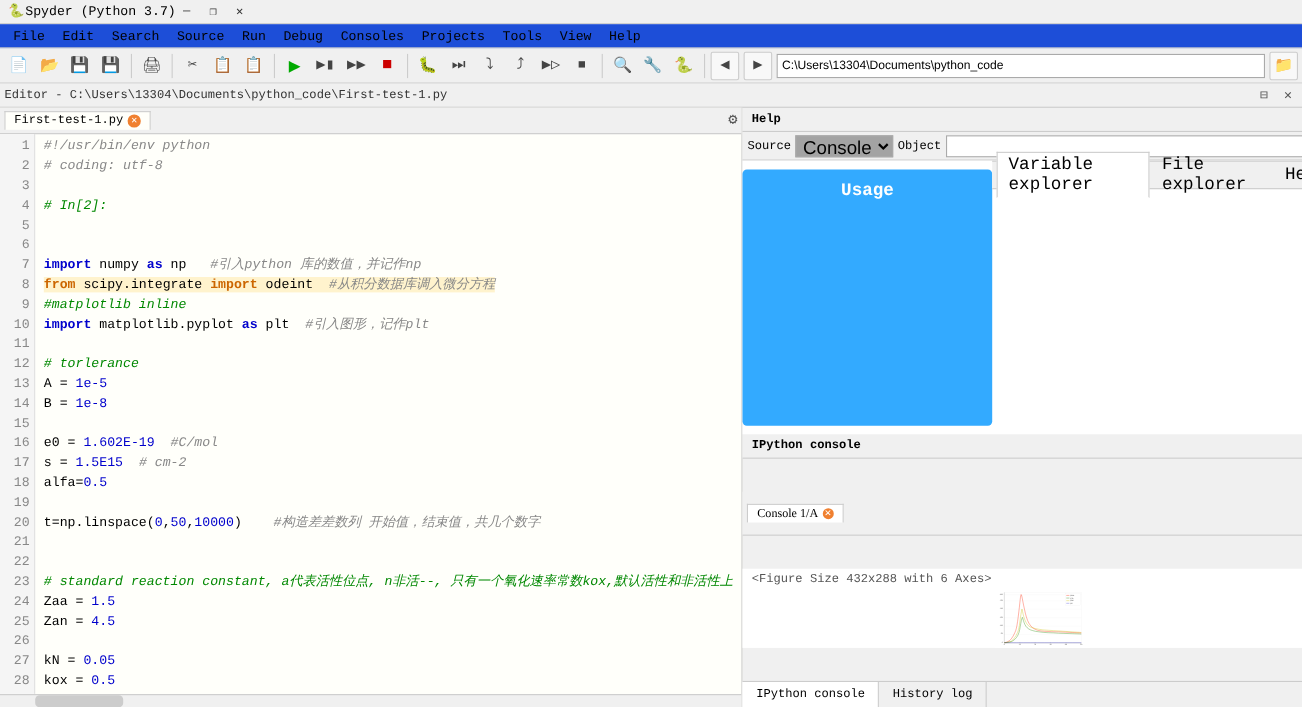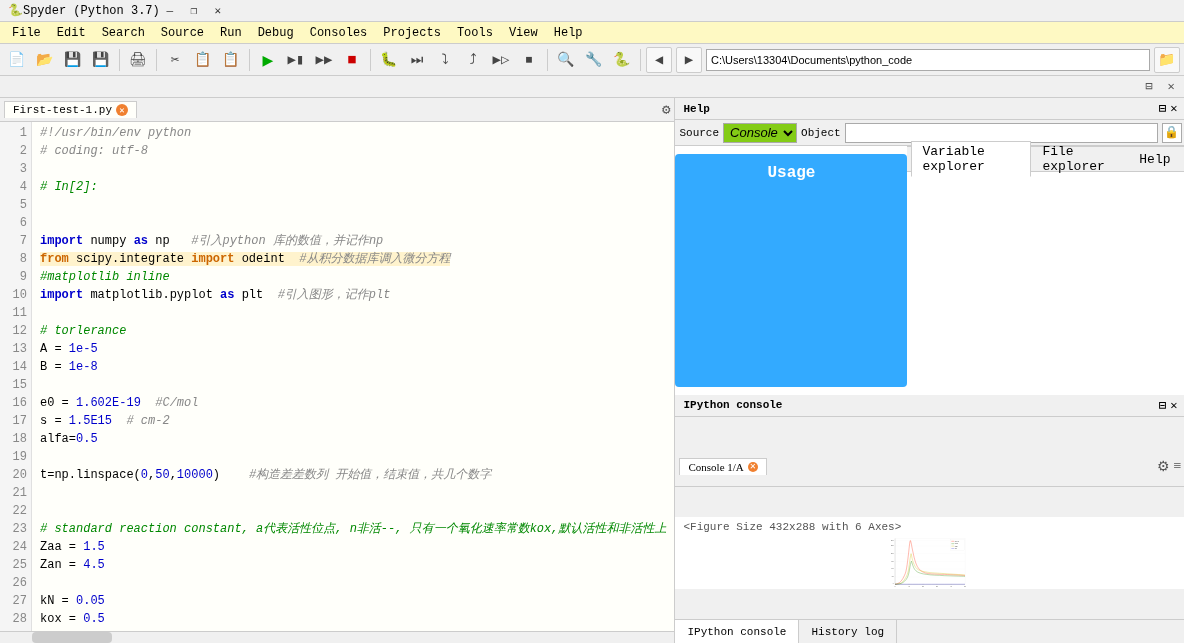--- a/index.html
+++ b/index.html
@@ -17,21 +17,21 @@
     }
     #titlebar-controls { display: flex; gap: 4px; }
     .title-btn {
       width: 20px; height: 18px;
       display: flex; align-items: center; justify-content: center;
       cursor: pointer; font-size: 11px; color: #333;
     }
 
     
     #menubar {
-      background: #fef9c3;
+      background: #1d4ed8;
       height: 22px;
       display: flex;
       align-items: center;
       padding: 0 4px;
       border-bottom: 1px solid #ccc;
     }
     .menu-item {
       padding: 2px 8px;
       cursor: pointer;
       font-size: 12px;
@@ -203,25 +203,24 @@
       background: #f0f0f0;
       height: 26px;
       display: flex;
       align-items: center;
       padding: 0 4px;
       gap: 4px;
       border-bottom: 1px solid #ccc;
     }
     .source-label { font-size: 11px; }
     .source-select {
-      height: 20px; font-size: 13px;
+      height: 20px; font-size: 17px;
       border: 1px solid #aaa;
-      background: #84cc16;
+      background: #a3a3a3;
       padding: 0 2px;
-      font-style: italic;
     }
     .object-label { font-size: 11px; }
     .object-input {
       flex: 1; height: 20px;
       border: 1px solid #aaa;
       font-size: 11px;
       padding: 0 4px;
     }
     .lock-btn {
       width: 20px; height: 20px;
@@ -249,21 +248,21 @@
       align-items: center;
       background: #f0f0f0;
       height: 26px;
       border-top: 1px solid #ccc;
       border-bottom: 1px solid #ccc;
       padding: 0 4px;
       gap: 0;
     }
     .bottom-tab {
       padding: 2px 10px;
-      font-size: 13px;
+      font-size: 16px;
       cursor: pointer;
       border: 1px solid transparent;
     }
     .bottom-tab.active {
       background: white;
       border: 1px solid #ccc;
       border-bottom: 1px solid white;
     }
 
     
@@ -416,20 +415,21 @@
   <div class="toolbar-sep"></div>
   <div class="toolbar-path-bar">
     <div class="nav-btn">◀</div>
     <div class="nav-btn">▶</div>
     <input class="path-input" value="C:\Users\13304\Documents\python_code" style="">
     <div class="folder-btn">📁</div>
   </div>
 </div>
 
 <div id="editor-header">
+  <span style="font-size:11px; color:#333;">Editor - C:\Users\13304\Documents\python_code\First-test-1.py</span>
   <div style="margin-left:auto; display:flex; gap:4px;">
     <div class="editor-header-btn">⊟</div>
     <div class="editor-header-btn">✕</div>
   </div>
 </div>
 
 <div id="main">
 
   <div id="editor-panel">
 

